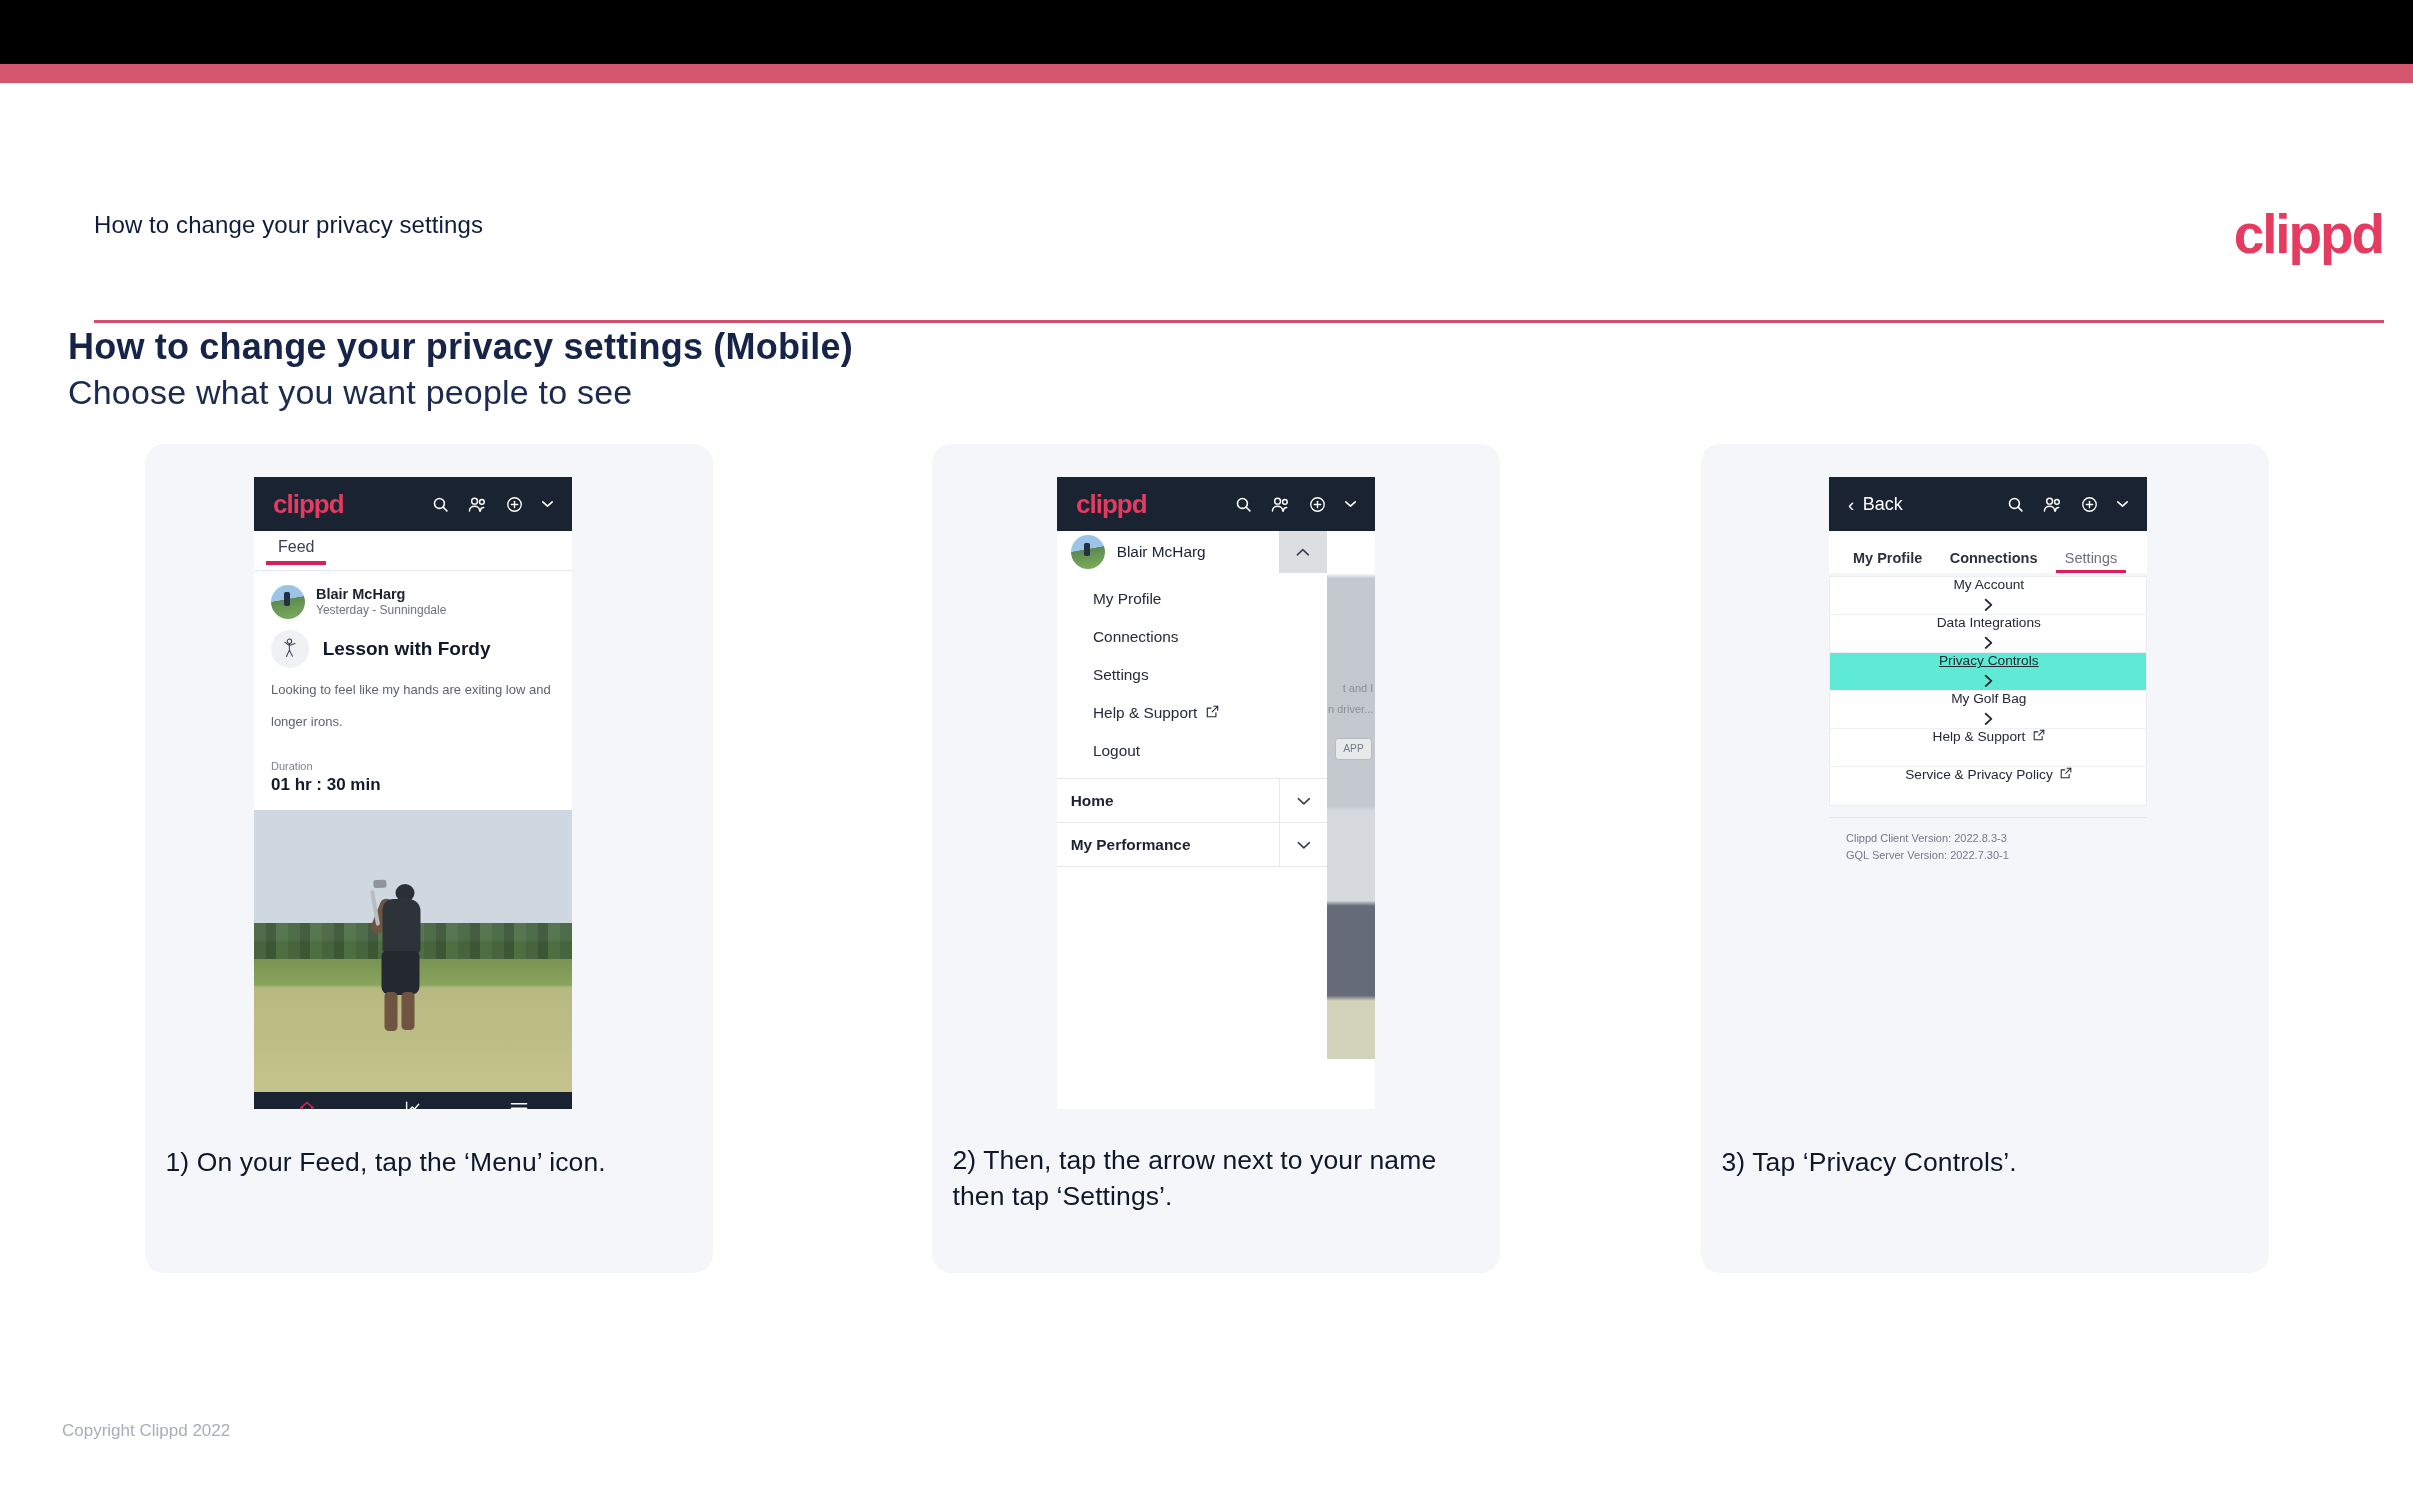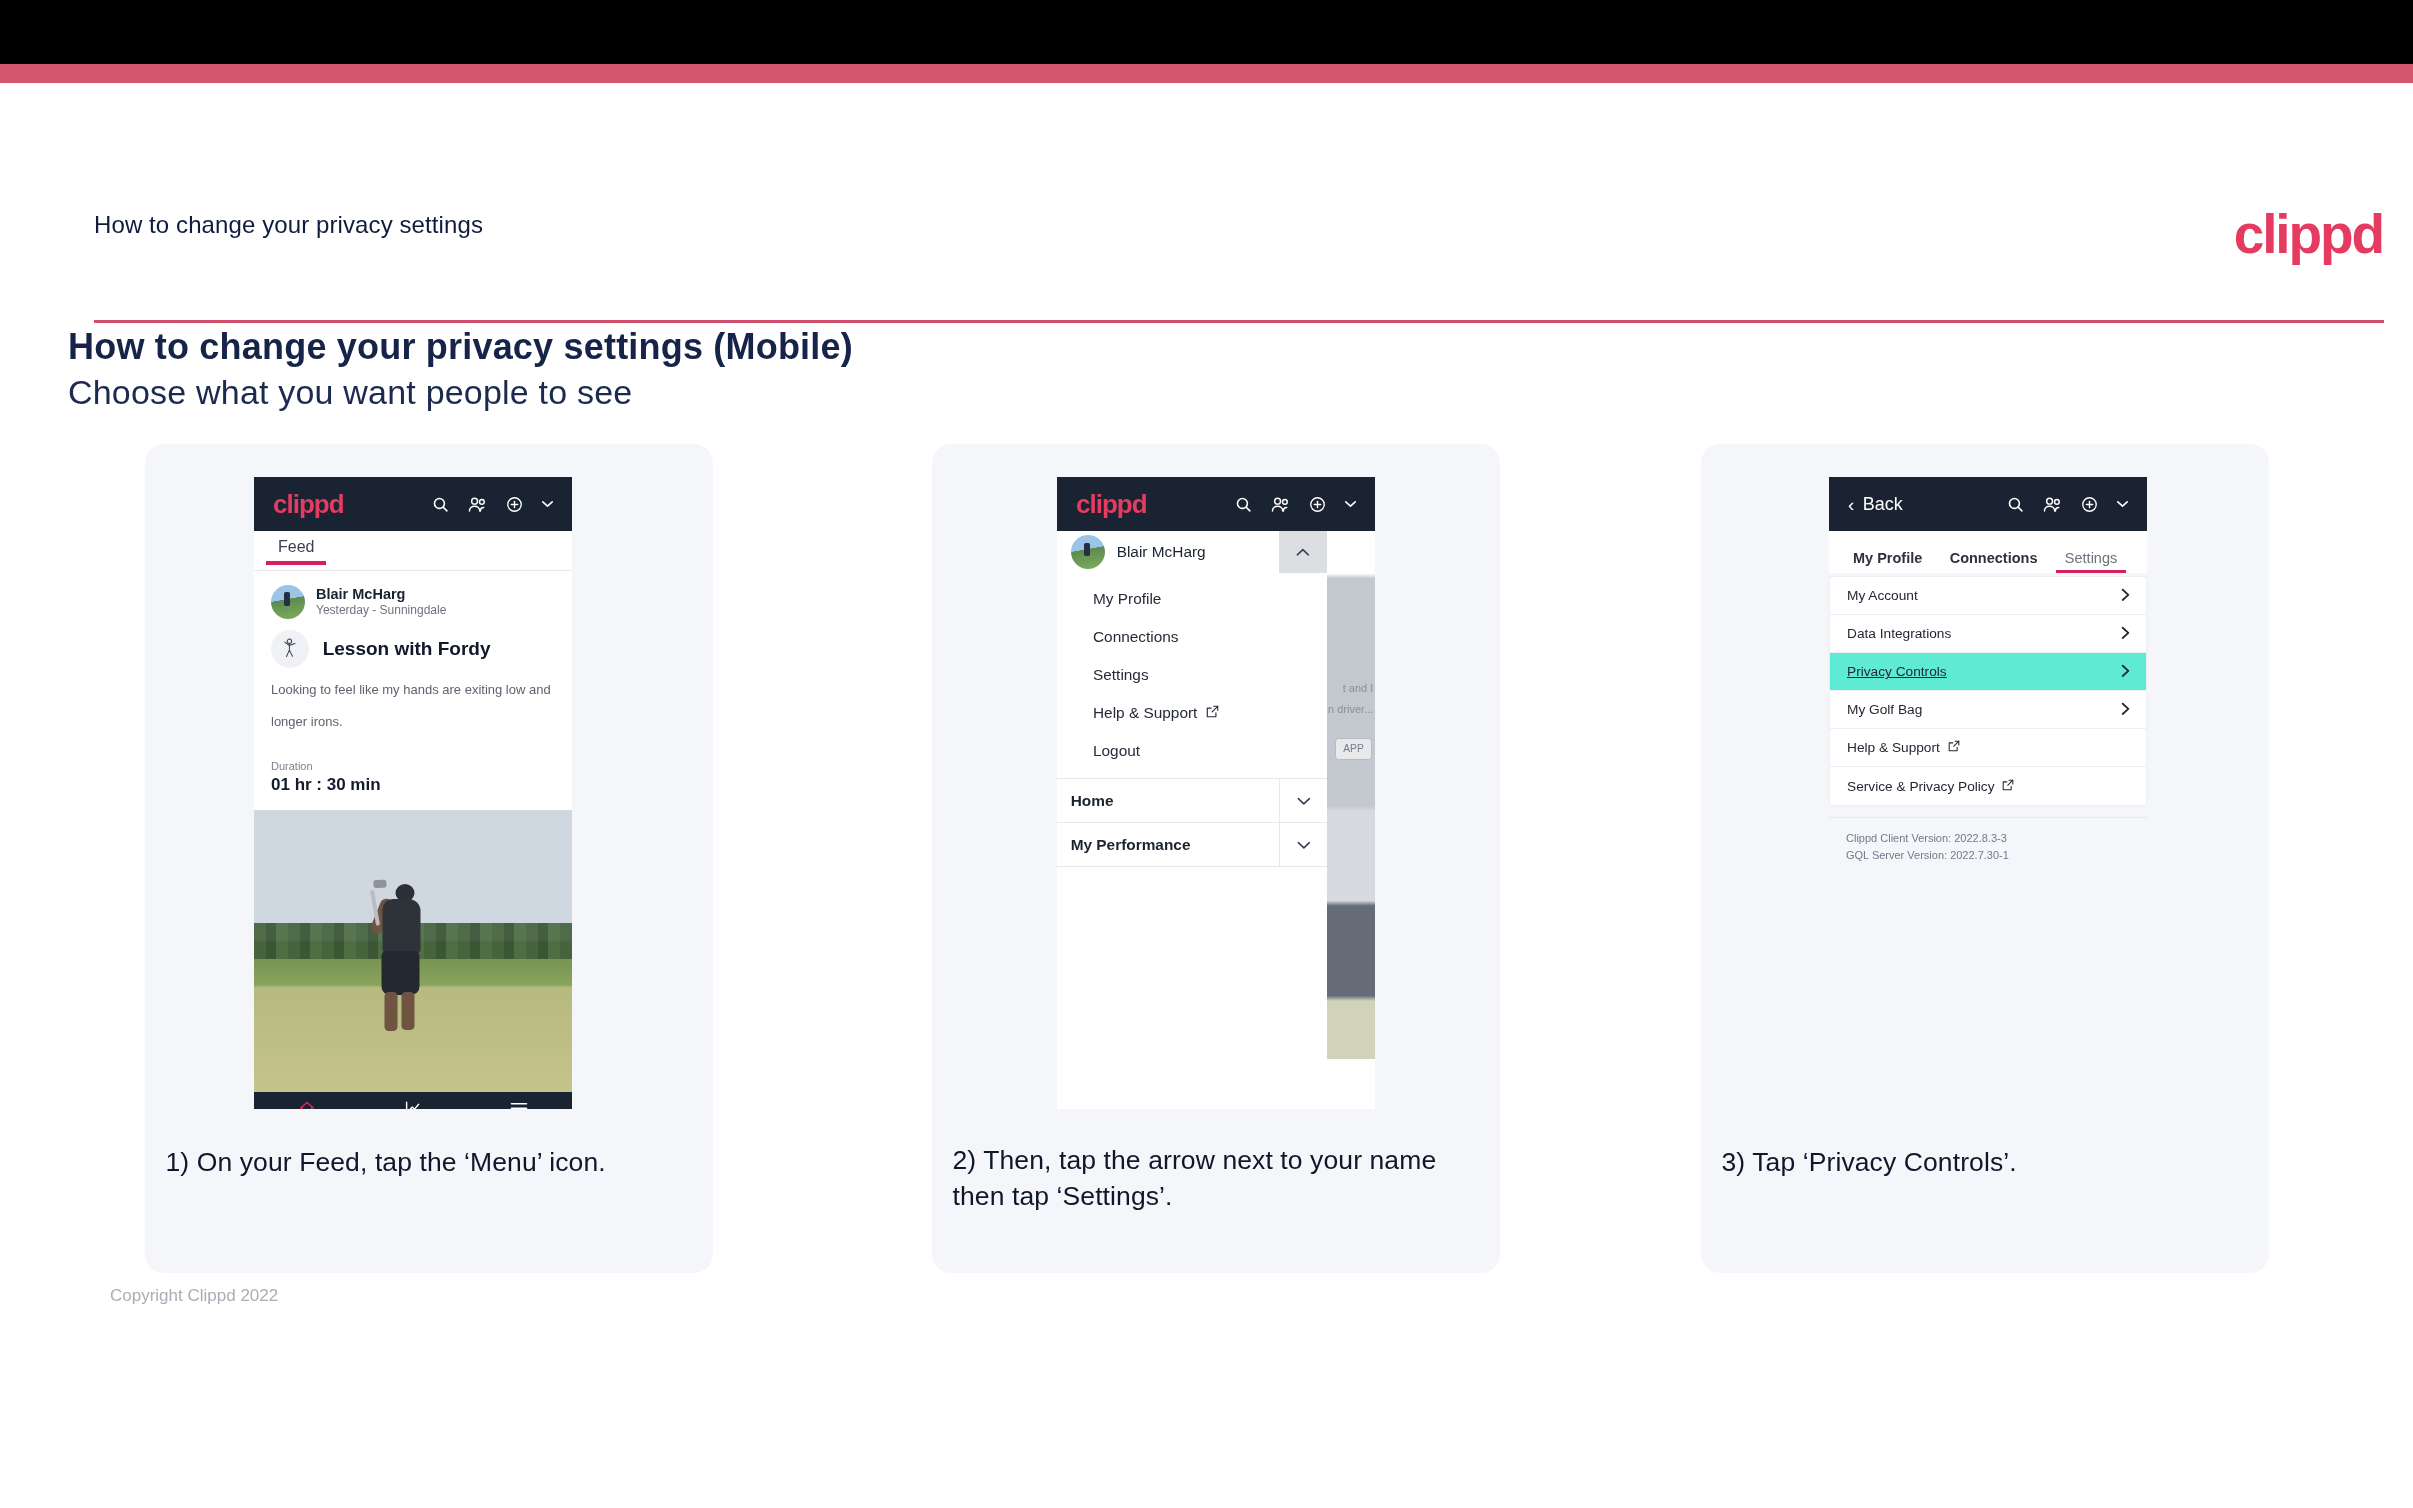--- a/index.html
+++ b/index.html
@@ -194,38 +194,39 @@
   .seg-tab.muted { color:#6c717c; font-weight:400; }
   .seg-tab.active::after {
     content:""; position:absolute; left:5.1px; right:5.1px; bottom:0; height:3.4px; background:#d81e5b;
   }
   .settings-body { background:#f5f6f9; height:536px; padding-top:3.4px; }
   .set-list { background:#ffffff; border:0.9px solid #eceef1; }
   .set-row {
     height:38px; display:flex; align-items:center; justify-content:space-between;
     padding:0 15.4px 0 17px; font-size:13.7px; color:#232834;
     border-bottom:0.9px solid #eef0f3;
+    flex-direction:column;
   }
   .set-row:last-child { border-bottom:none; }
   .set-row.highlight { background:#5eead4;text-decoration:underline; }
   .set-row .lbl { display:flex; align-items:center; gap:7.7px; }
   .versions { padding:12px 17px 0 17px; border-top:0.9px solid #e7e9ed; margin-top:10.3px; }
   .versions div { font-size:11px; color:#73798a; line-height:1.6; }
 
   .caption {
     position:absolute; left:20.5px; width:530px;
     font-size:26.5px; color:#0f172a; line-height:1.35; letter-spacing:0.1px;
   }
   .cap-1 { top:701px; }
   .cap-2 { top:699px; }
   .cap-3 { top:701px; }
 
   .footer-copy {
-    position:absolute; left:62px; top:1286px;
-    font-size:17px; color:#a9adb6;margin-left:48px;
+    position:absolute; left:62px; top:1421px;
+    font-size:17px; color:#a9adb6;
   }
 </style>
 </head>
 <body>
 
 <div class="top-black"></div>
 <div class="top-pink"></div>
 
 <div class="slide-header">
   <div class="header-title">How to change your privacy settings</div>

